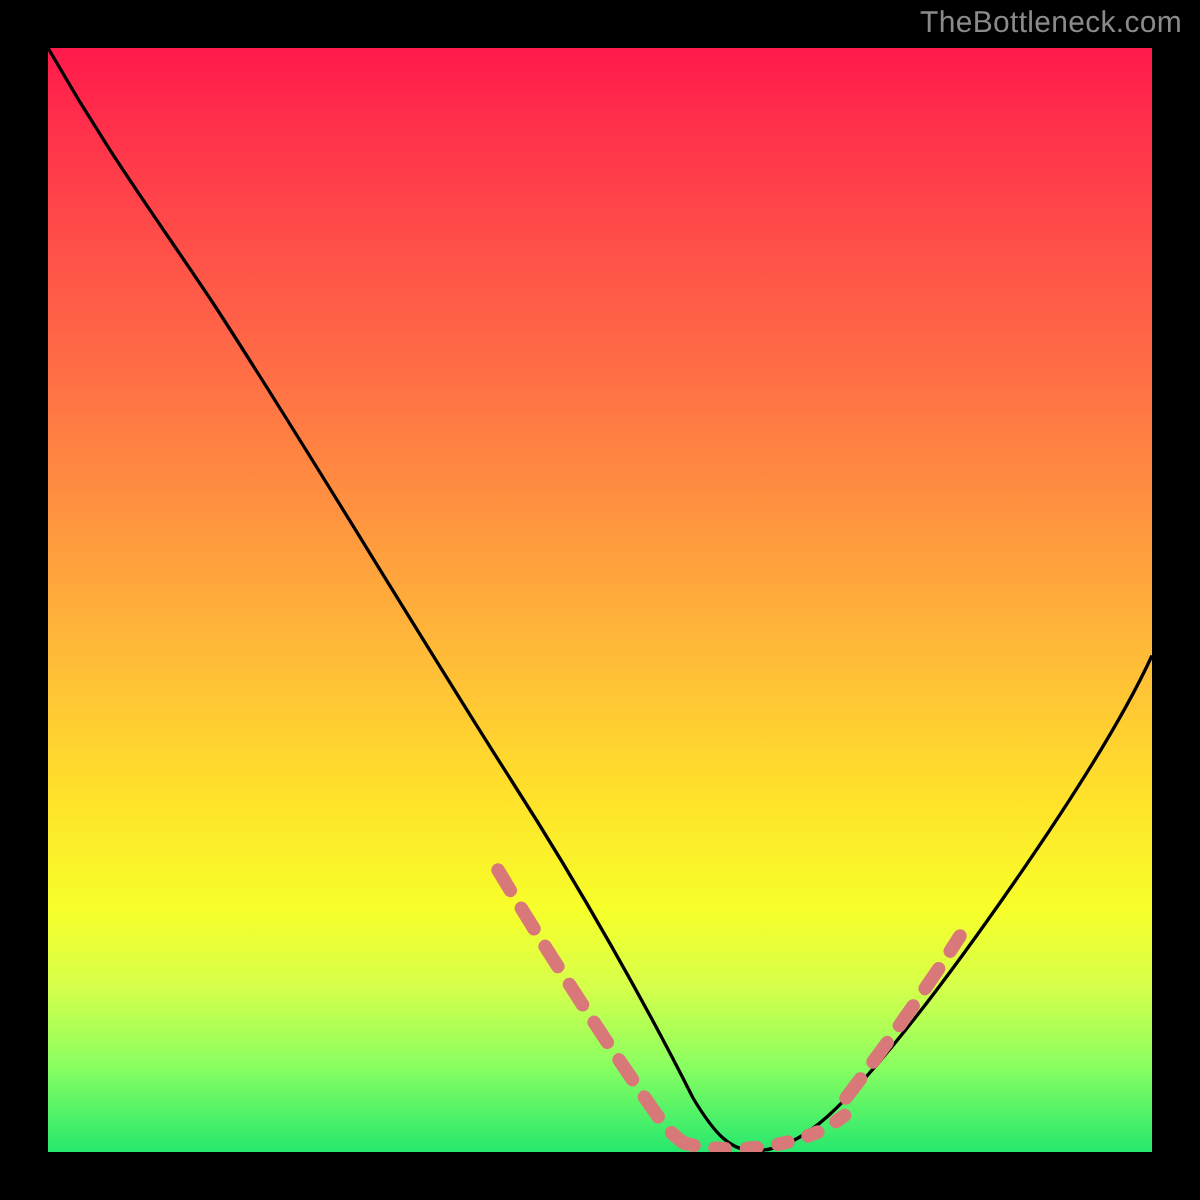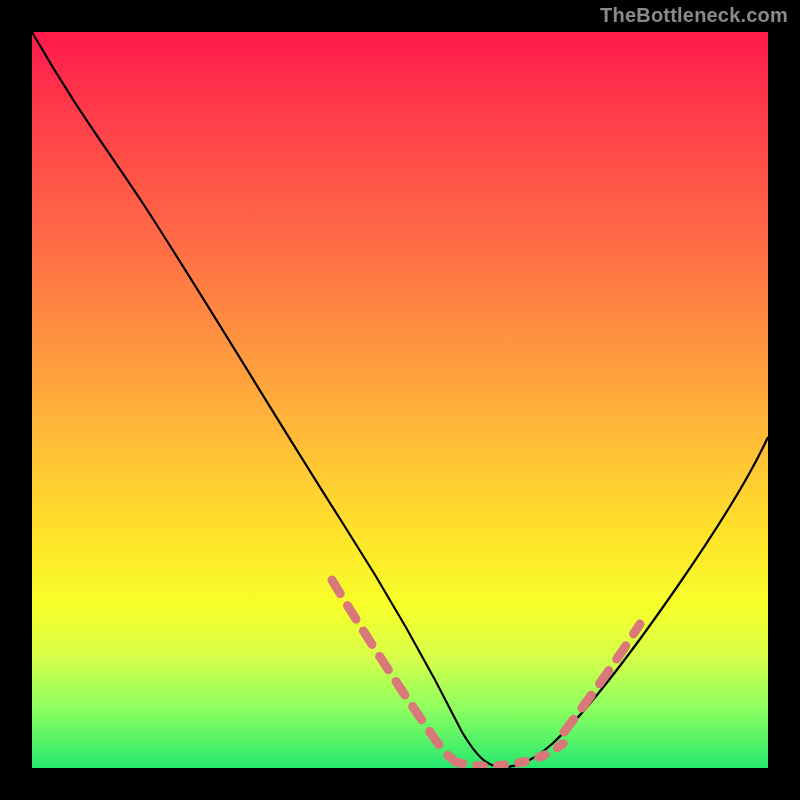--- a/index.html
+++ b/index.html
@@ -46,21 +46,21 @@
     left: 0;
     width: 736px;
     height: 736px;
   }
   .watermark {
     position: absolute;
     top: 4px;
     right: 12px;
     color: #8a8a8a;
     font-size: 20px;
-    font-weight: 700;
+    font-weight: 400;
     letter-spacing: 0.2px;
     user-select: none;
     text-align: center;
   }
 </style>
 </head>
 <body>
 
 <div class="frame">
 

